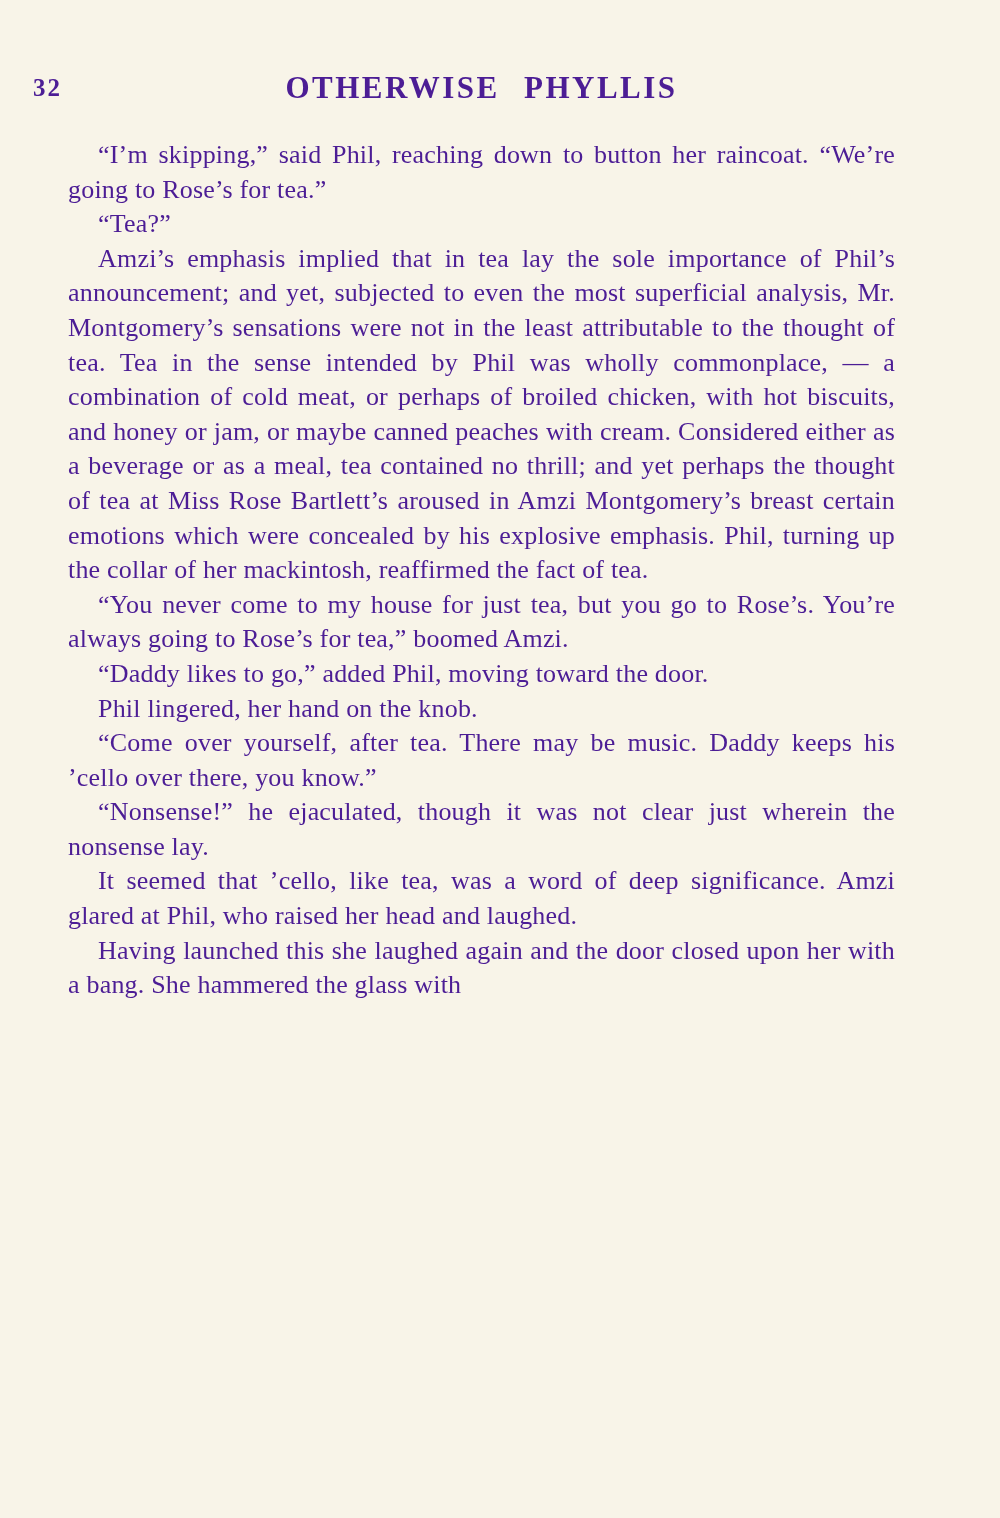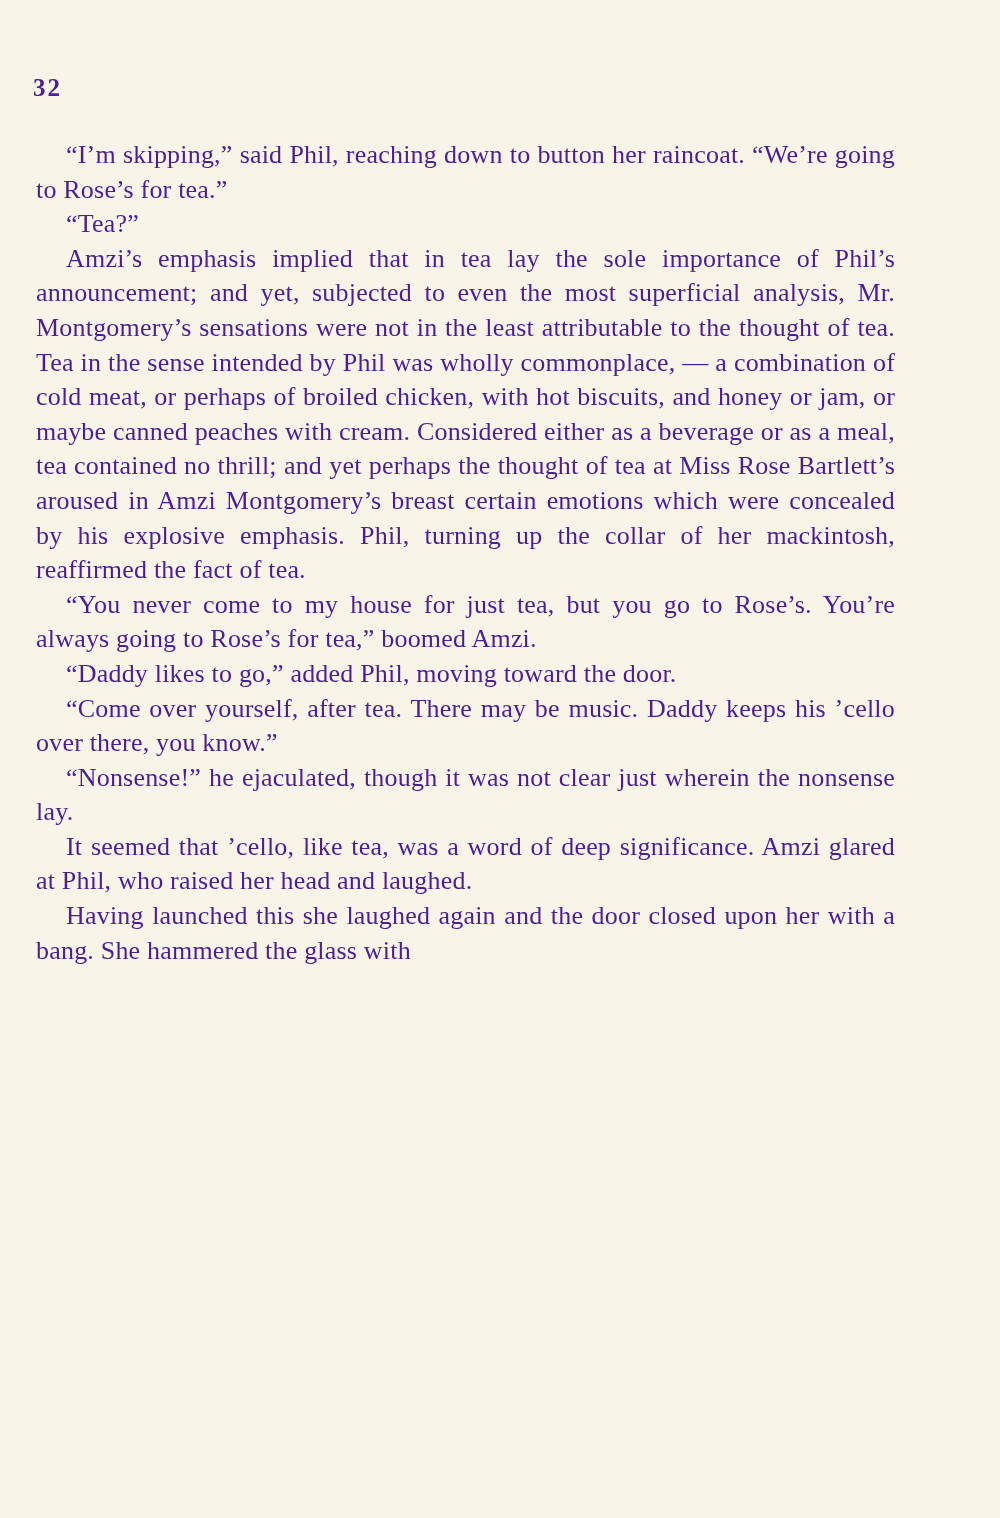--- a/index.html
+++ b/index.html
@@ -34,44 +34,46 @@
   .page-title {
     margin: 0 105px 0 68px;
     text-align: center;
     font-size: 31px;
     font-weight: 700;
     letter-spacing: 2.5px;
     word-spacing: 14px;
     line-height: 1;
   }
   .page-body {
-    padding: 24px 105px 0 36px;
+    padding: 24px 105px 0 68px;
     text-align: justify;
     font-size: 26px;
     line-height: 34.6px;
     letter-spacing: 0.2px;
   }
   .page-body p {
     margin: 0;
     text-indent: 30px;
     text-align: justify;
     hyphens: none;
   }
 </style>
 </head>
 <body>
 
 <div class="page">
   <header class="page-header">
     <span class="page-number">32</span>
+    <h1 class="page-title">OTHERWISE PHYLLIS</h1>
   </header>
   <main class="page-body">
     <p>“I’m skipping,” said Phil, reaching down to button her raincoat. “We’re going to Rose’s for tea.”</p>
     <p>“Tea?”</p>
     <p>Amzi’s emphasis implied that in tea lay the sole importance of Phil’s announcement; and yet, subjected to even the most superficial analysis, Mr. Montgomery’s sensations were not in the least attributable to the thought of tea.  Tea in the sense intended by Phil was wholly commonplace, — a combination of cold meat, or perhaps of broiled chicken, with hot biscuits, and honey or jam, or maybe canned peaches with cream.  Considered either as a beverage or as a meal, tea contained no thrill; and yet perhaps the thought of tea at Miss Rose Bartlett’s aroused in Amzi Montgomery’s breast certain emotions which were concealed by his explosive emphasis.  Phil, turning up the collar of her mackintosh, reaffirmed the fact of tea.</p>
     <p>“You never come to my house for just tea, but you go to Rose’s.  You’re always going to Rose’s for tea,” boomed Amzi.</p>
     <p>“Daddy likes to go,” added Phil, moving toward the door.</p>
+    <p>Phil lingered, her hand on the knob.</p>
     <p>“Come over yourself, after tea.  There may be music. Daddy keeps his ’cello over there, you know.”</p>
     <p>“Nonsense!” he ejaculated, though it was not clear just wherein the nonsense lay.</p>
     <p>It seemed that ’cello, like tea, was a word of deep significance.  Amzi glared at Phil, who raised her head and laughed.</p>
     <p>Having launched this she laughed again and the door closed upon her with a bang.  She hammered the glass with</p>
   </main>
 </div>
 
 </body></html>

